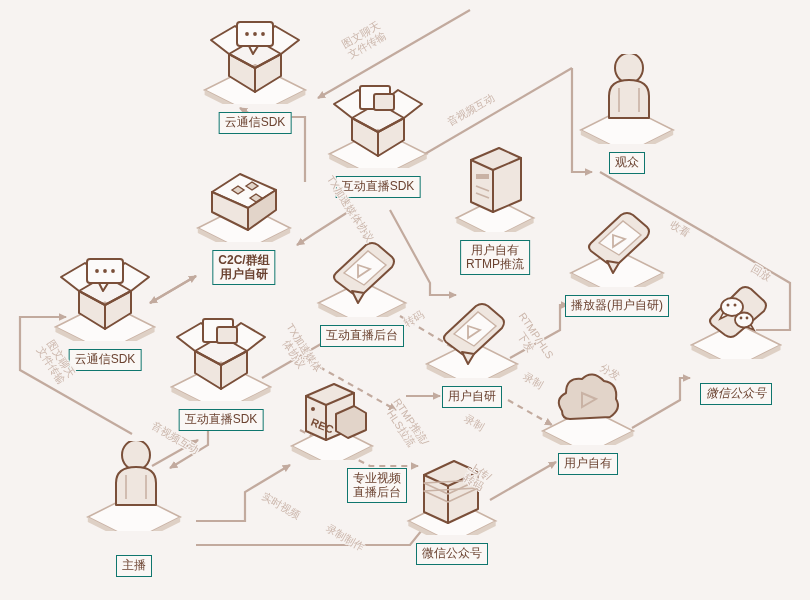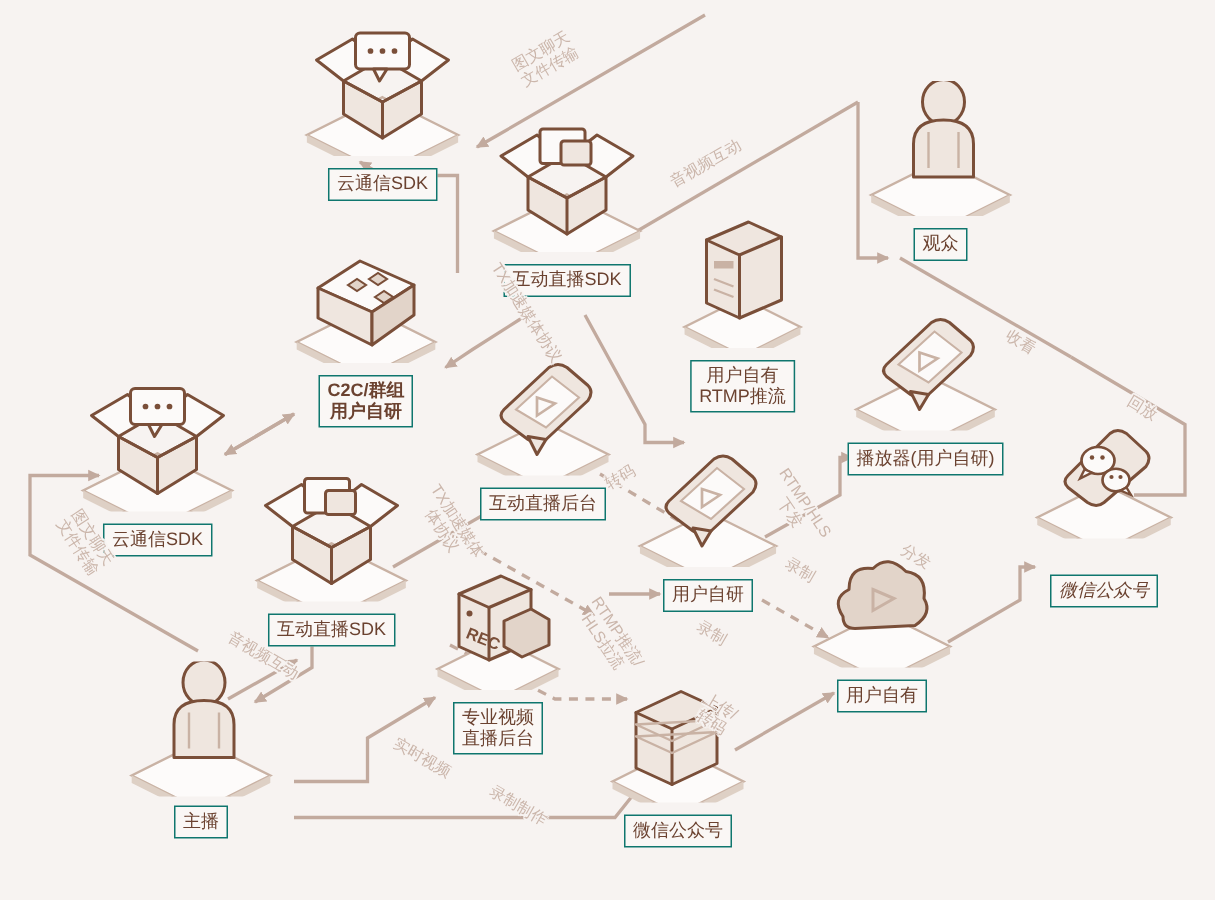--- a/index.html
+++ b/index.html
@@ -356,21 +356,21 @@
             <polygon points="48,49.84 88.32,70 48,90.16 7.68,70" fill="#fdfbfa" stroke="#c9b2a4" stroke-width="1.6"></polygon>
           <polygon points="7.68,70 48,90.16 48,95.16 7.68,75" fill="#ded0c5" stroke="none"></polygon>
           <polygon points="88.32,70 48,90.16 48,95.16 88.32,75" fill="#ded0c5" stroke="none"></polygon>
             <polygon points="22,20 50,8 70,17 70,52 42,64 22,55" fill="#efe6df" stroke="#7a4f39" stroke-width="2" stroke-linejoin="round" stroke-linecap="round"></polygon>
             <polyline points="22,20 42,29 70,17" fill="none" stroke="#7a4f39" stroke-width="2" stroke-linejoin="round" stroke-linecap="round"></polyline>
             <line x1="42" y1="29" x2="42" y2="64" stroke="#7a4f39" stroke-width="2" stroke-linejoin="round" stroke-linecap="round"></line>
             <circle cx="29" cy="33" r="2" fill="#7a4f39"></circle>
             <text x="26" y="49" font-family="Liberation Sans, sans-serif" font-size="11" font-weight="bold" fill="#7a4f39" transform="rotate(22 26 49)">REC</text>
             <polygon points="52,38 70,30 82,37 82,54 64,62 52,55" fill="#e2d4c9" stroke="#7a4f39" stroke-width="2" stroke-linejoin="round" stroke-linecap="round"></polygon>
           </svg></div>
-        <div class="node-label two-line" style="top: 2px;">
+        <div class="node-label two-line" style="top: 2px; margin-left: 45px;">
           <div>专业视频</div>
           <div>直播后台</div>
         </div>
       </div>
       <div class="node" style="left: 452px; top: 541px;">
         <div class="node-icon" style="height: 90px; width: 104px; bottom: 6px;"><svg width="104" height="90" viewBox="0 0 104 90" xmlns="http://www.w3.org/2000/svg">
             <polygon points="52,54.16 95.68,76 52,97.84 8.32,76" fill="#fdfbfa" stroke="#c9b2a4" stroke-width="1.6"></polygon>
           <polygon points="8.32,76 52,97.84 52,102.84 8.32,81" fill="#ded0c5" stroke="none"></polygon>
           <polygon points="95.68,76 52,97.84 52,102.84 95.68,81" fill="#ded0c5" stroke="none"></polygon>
             <polygon points="24,30 54,16 78,27 78,64 48,78 24,67" fill="#efe6df" stroke="#7a4f39" stroke-width="2" stroke-linejoin="round" stroke-linecap="round"></polygon>
@@ -386,21 +386,21 @@
       <div class="node" style="left: 134px; top: 537px;">
         <div class="node-icon" style="height: 90px; width: 110px; bottom: 6px;"><svg width="110" height="90" viewBox="0 0 110 90" xmlns="http://www.w3.org/2000/svg">
             <polygon points="55,52.900000000000006 101.19999999999999,76 55,99.1 8.800000000000004,76" fill="#fdfbfa" stroke="#c9b2a4" stroke-width="1.6"></polygon>
           <polygon points="8.800000000000004,76 55,99.1 55,104.1 8.800000000000004,81" fill="#ded0c5" stroke="none"></polygon>
           <polygon points="101.19999999999999,76 55,99.1 55,104.1 101.19999999999999,81" fill="#ded0c5" stroke="none"></polygon>
             <ellipse cx="57" cy="14" rx="14" ry="15" fill="#efe6df" stroke="#7a4f39" stroke-width="2" stroke-linejoin="round" stroke-linecap="round"></ellipse>
             <path d="M37,64 L37,42 Q37,26 57,26 Q77,26 77,42 L77,64 Z" fill="#efe6df" stroke="#7a4f39" stroke-width="2" stroke-linejoin="round" stroke-linecap="round"></path>
             <line x1="47" y1="34" x2="47" y2="58" stroke="#c9b2a4" stroke-width="1.6" stroke-linejoin="round"></line>
             <line x1="67" y1="34" x2="67" y2="58" stroke="#c9b2a4" stroke-width="1.6" stroke-linejoin="round"></line>
           </svg></div>
-        <div class="node-label" style="top: 0;">
+        <div class="node-label" style="top: 18px;">
           <div>主播</div>
         </div>
       </div>
     </div>
   <div id="edge-label-layer">
       <div class="edge-label" style="left: 364px; top: 40px; transform: translate(-50%, -50%) rotate(-30deg);">
         <div>图文聊天</div>
         <div>文件传输</div>
       </div>
       <div class="edge-label" style="left: 471px; top: 110px; transform: translate(-50%, -50%) rotate(-30deg);">

